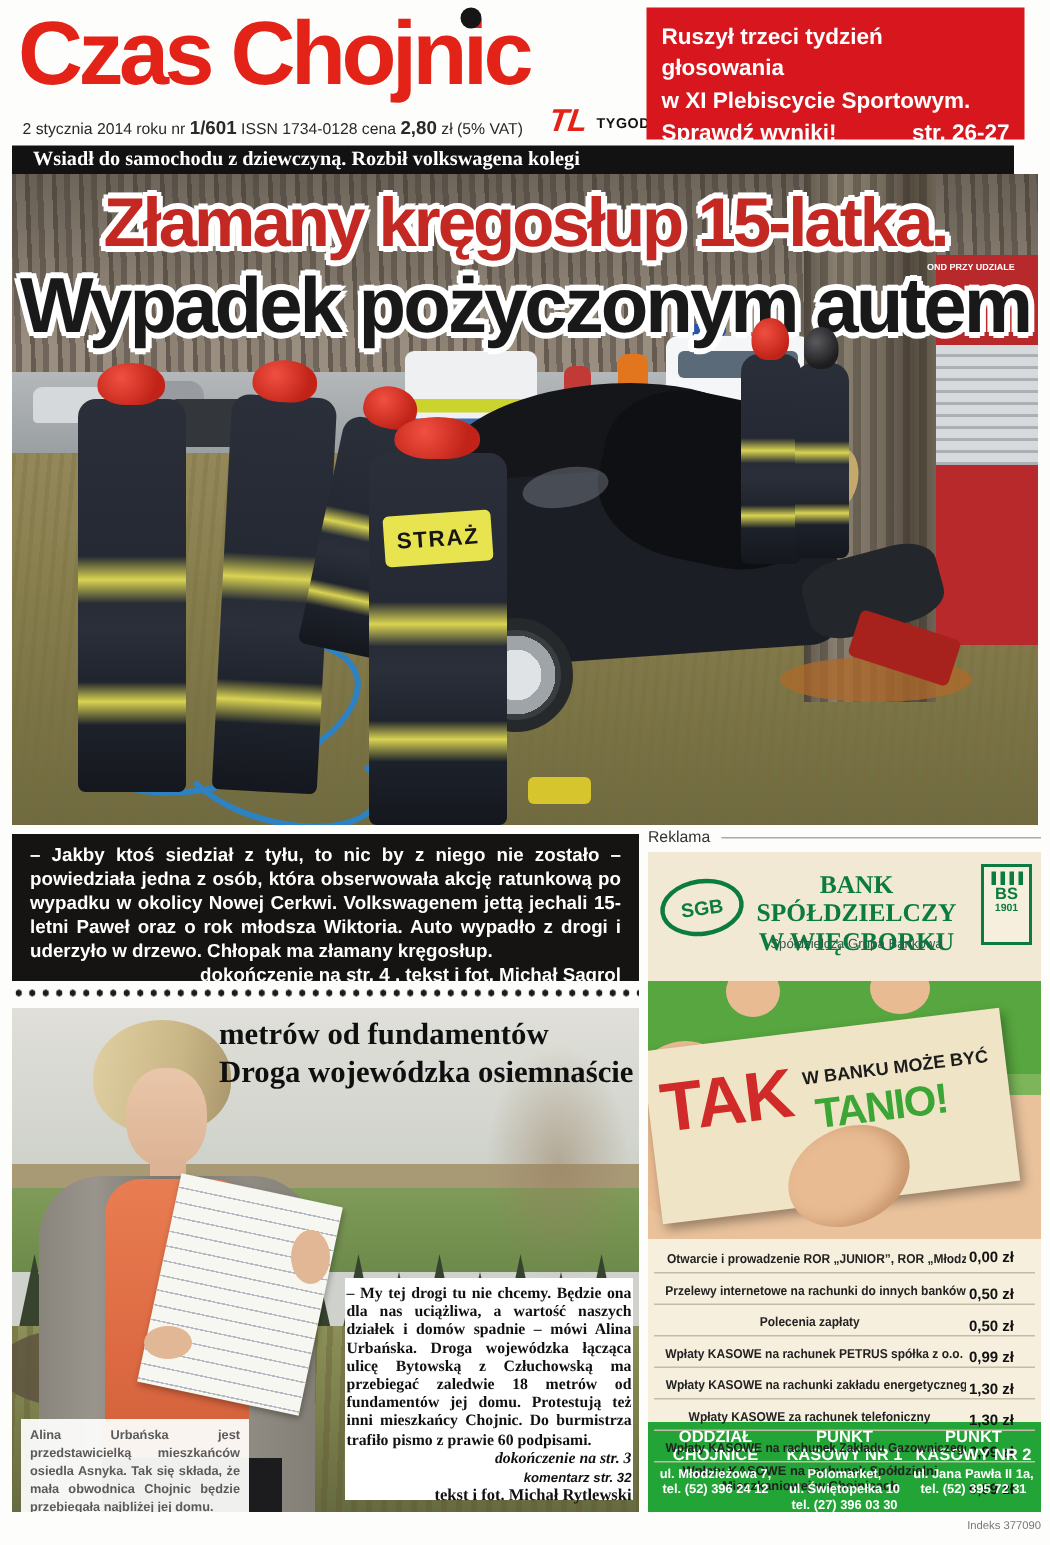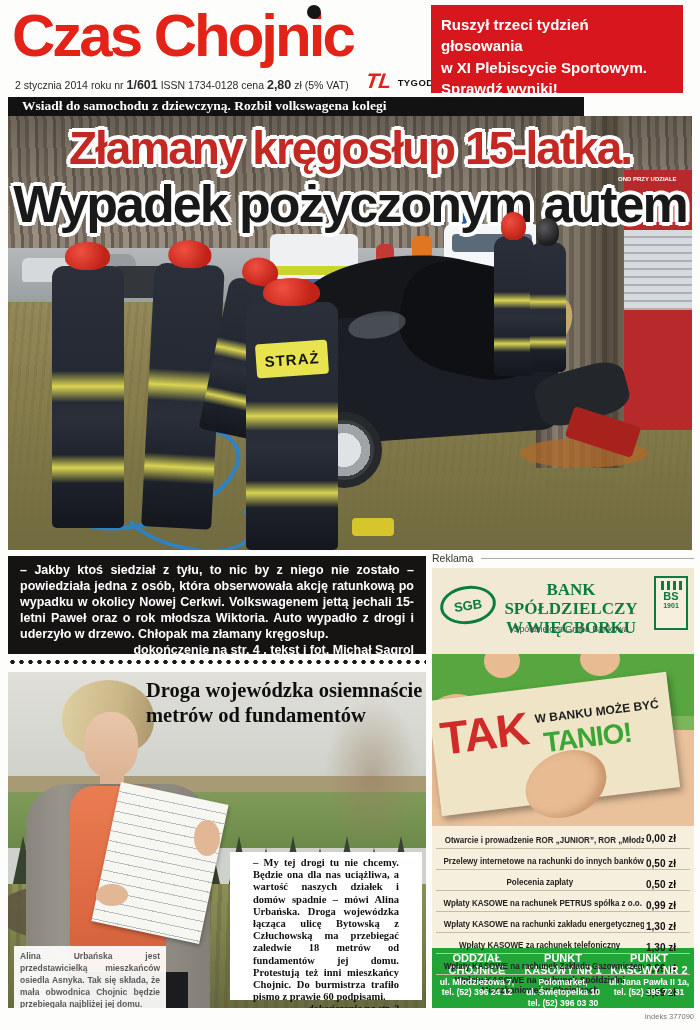--- a/index.html
+++ b/index.html
@@ -11,24 +11,24 @@
   .logo{left:12px;top:4px;font-size:60px;font-weight:bold;color:#e42318;letter-spacing:-3px;line-height:1.05;white-space:nowrap;}
   .logo .li{position:relative;display:inline-block;}
   .logo .li::before{content:"";position:absolute;top:1px;left:-2px;width:14px;height:14px;border-radius:50%;background:#161616;}
   .dateline{left:15px;top:78px;font-size:10.5px;color:#2a2a2a;white-space:nowrap;}
   .dateline b{font-size:12.5px;}
   .tl{left:366px;top:70px;display:flex;align-items:flex-start;}
   .tl-glyph{color:#e42318;font-weight:bold;font-style:italic;font-size:21px;line-height:1;transform:skewX(-8deg);}
   .tl-label{font-size:9.5px;font-weight:bold;letter-spacing:.4px;color:#111;margin:7px 0 0 6px;white-space:nowrap;}
   .promo{left:431px;top:5px;width:252px;height:88px;background:#d8161d;color:#fff;box-sizing:border-box;
          padding:9px 10px 0 10px;font-weight:bold;font-size:15px;line-height:1.42;}
-  .promo-last{display:flex;justify-content:space-between;flex-direction:column;}
-
-  
-  .kicker{left:8px;top:97px;width:576px;height:19px;background:#121212;color:#fff;box-sizing:border-box;
+  .promo-last{display:flex;justify-content:space-between;}
+
+  
+  .kicker{left:8px;top:97px;width:668px;height:19px;background:#121212;color:#fff;box-sizing:border-box;
           font-family:"Liberation Serif",serif;font-weight:bold;font-size:13.5px;padding:1px 0 0 14px;z-index:6;}
   .headline{left:0;width:700px;text-align:center;font-weight:bold;z-index:6;white-space:nowrap;
             text-shadow:-3px -3px 0 #fff,3px -3px 0 #fff,-3px 3px 0 #fff,3px 3px 0 #fff,-4px 0 0 #fff,4px 0 0 #fff,0 -4px 0 #fff,0 4px 0 #fff;}
   .hl1{top:121px;font-size:46px;color:#c32823;letter-spacing:-2px;}
   .hl2{top:174px;font-size:52px;color:#191919;letter-spacing:-2px;}
 
   .photo1{left:8px;top:116px;width:684px;height:434px;background:#8f8a52;overflow:hidden;}
   .photo1 .abs{position:absolute;}
   .p1-trees{left:0;top:0;width:684px;height:190px;
      background:repeating-linear-gradient(88deg,#8d8274 0 5px,#70655a 5px 9px,#998e7f 9px 15px,#655b50 15px 18px);}
@@ -71,21 +71,21 @@
   .p2-far{left:0;top:104px;width:418px;height:34px;background:#a99a76;}
   .p2-green{left:0;top:120px;width:418px;height:56px;background:linear-gradient(#809b59,#6c8a4a);}
   .hedge{left:0;top:150px;width:418px;height:66px;display:flex;align-items:flex-end;gap:7px;padding:0 4px;box-sizing:border-box;}
   .tree{width:0;height:0;border-left:11px solid transparent;border-right:11px solid transparent;border-bottom:52px solid #38432f;}
   .hedge .tree:nth-child(even){border-bottom-width:40px;border-left-width:9px;border-right-width:9px;}
   .p2-ground{left:0;top:212px;width:418px;height:124px;background:linear-gradient(#8b9058,#7a7e4b 50%,#666a40);}
   .p2-ground::after{content:"";position:absolute;inset:0;
         background:repeating-linear-gradient(92deg,rgba(96,86,52,.35) 0 4px,rgba(0,0,0,0) 4px 10px);}
   .hl-road{left:138px;top:6px;font-family:"Liberation Serif",serif;font-weight:bold;font-size:20.5px;
            line-height:1.22;color:#0f0f0f;z-index:4;}
-  .body-box{left:222px;top:180px;width:192px;height:148px;background:#fff;box-sizing:border-box;padding:5px 23px;
+  .body-box{left:222px;top:180px;width:192px;height:148px;background:#fff;box-sizing:border-box;padding:5px 1px;
             font-family:"Liberation Serif",serif;font-weight:bold;font-size:10.5px;line-height:12.2px;
             color:#111;text-align:justify;z-index:5;}
   .body-box .cont{text-align:right;font-style:italic;}
   .body-box .comment{text-align:right;font-style:italic;font-family:"Liberation Sans",sans-serif;font-size:8.8px;}
   .body-box .credit{text-align:right;font-size:11px;}
   .p2-caption{left:6px;top:274px;width:152px;background:rgba(252,252,251,.95);box-sizing:border-box;padding:5px 6px;
               font-size:8.5px;font-weight:bold;color:#5a5a5a;line-height:1.4;text-align:justify;z-index:5;}
 
   
   .reklama-row{left:432px;top:552px;width:262px;display:flex;align-items:center;gap:8px;font-size:10.5px;color:#333;}
@@ -257,22 +257,22 @@
     <div class="abs" style="left:76px;top:40px;width:54px;height:66px;background:linear-gradient(#e9c6aa,#ddb394);border-radius:46%;z-index:3;"></div>
     <div class="abs" style="left:92px;top:100px;width:24px;height:20px;background:#dcb394;z-index:3;"></div>
     <div class="abs" style="left:18px;top:112px;width:184px;height:224px;background:linear-gradient(90deg,#8a857c,#9a958c 20%,#7d786f 45%,#918c83 75%,#847f76);border-radius:42px 42px 0 0;z-index:3;"></div>
     <div class="abs" style="left:62px;top:114px;width:96px;height:190px;background:linear-gradient(#e97d52,#dd6a42 60%,#d05f3a);border-radius:24px 24px 0 0;z-index:3;"></div>
     <div class="abs" style="left:60px;top:300px;width:120px;height:36px;background:#1c1c1e;z-index:3;"></div>
     <div class="abs" style="left:97px;top:120px;width:110px;height:142px;background:#f7f7f2;background-image:repeating-linear-gradient(180deg,rgba(0,0,0,0) 0 9px,#b9b9c4 9px 10px);transform:rotate(12deg);box-shadow:1px 2px 4px rgba(0,0,0,.3);z-index:4;"></div>
     <div class="abs" style="left:88px;top:212px;width:32px;height:22px;background:#e2b795;border-radius:50%;z-index:5;"></div>
     <div class="abs" style="left:186px;top:148px;width:26px;height:36px;background:#e2b795;border-radius:50%;z-index:5;"></div>
 
     <div class="abs hl-road">
+      <div>metrów od fundamentów</div>
       <div>Droga wojewódzka osiemnaście</div>
-      <div>metrów od fundamentów</div>
     </div>
 
     <div class="abs body-box">
       <span>– My tej drogi tu nie chcemy. Będzie ona dla nas uciążliwa, a wartość naszych działek i domów spadnie – mówi Alina Urbańska. Droga wojewódzka łącząca ulicę Bytowską z Człuchowską ma przebiegać zaledwie 18 metrów od fundamentów jej domu. Protestują też inni mieszkańcy Chojnic. Do burmistrza trafiło pismo z prawie 60 podpisami.</span>
       <div class="cont">dokończenie na str. 3</div>
       <div class="comment">komentarz str. 32</div>
       <div class="credit">tekst i fot. Michał Rytlewski</div>
     </div>
 
     <div class="abs p2-caption">Alina Urbańska jest przedstawicielką mieszkańców osiedla Asnyka. Tak się składa, że mała obwodnica Chojnic będzie przebiegała najbliżej jej domu.</div>
@@ -353,21 +353,21 @@
     <div class="branches">
       <div class="branch">
         <div class="b-title">ODDZIAŁ CHOJNICE</div>
         <div class="b-line">ul. Młodzieżowa 7,</div>
         <div class="b-line">tel. (52) 396 24 12</div>
       </div>
       <div class="branch">
         <div class="b-title">PUNKT KASOWY NR 1</div>
         <div class="b-line">Polomarket,</div>
         <div class="b-line">ul. Świętopełka 10</div>
-        <div class="b-line">tel. (52) 396 03 30</div>
+        <div class="b-line">tel. (27) 396 03 30</div>
       </div>
       <div class="branch">
         <div class="b-title">PUNKT KASOWY NR 2</div>
         <div class="b-line">ul. Jana Pawła II 1a,</div>
         <div class="b-line">tel. (52) 395 72 31</div>
       </div>
     </div>
   </div>
 
   <div class="abs indeks">Indeks 377090</div>

